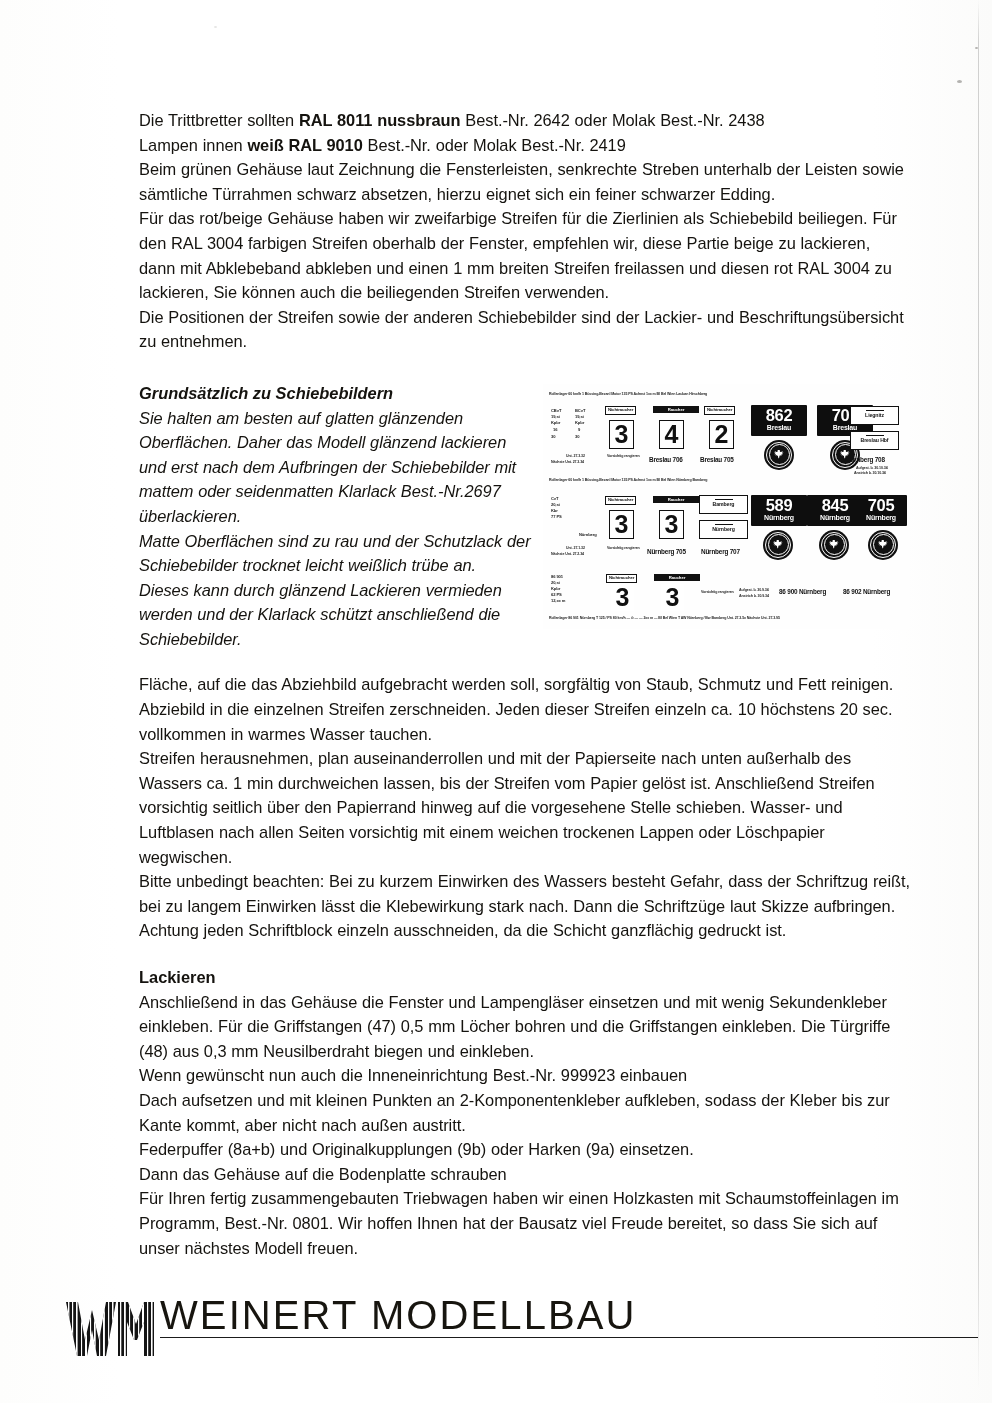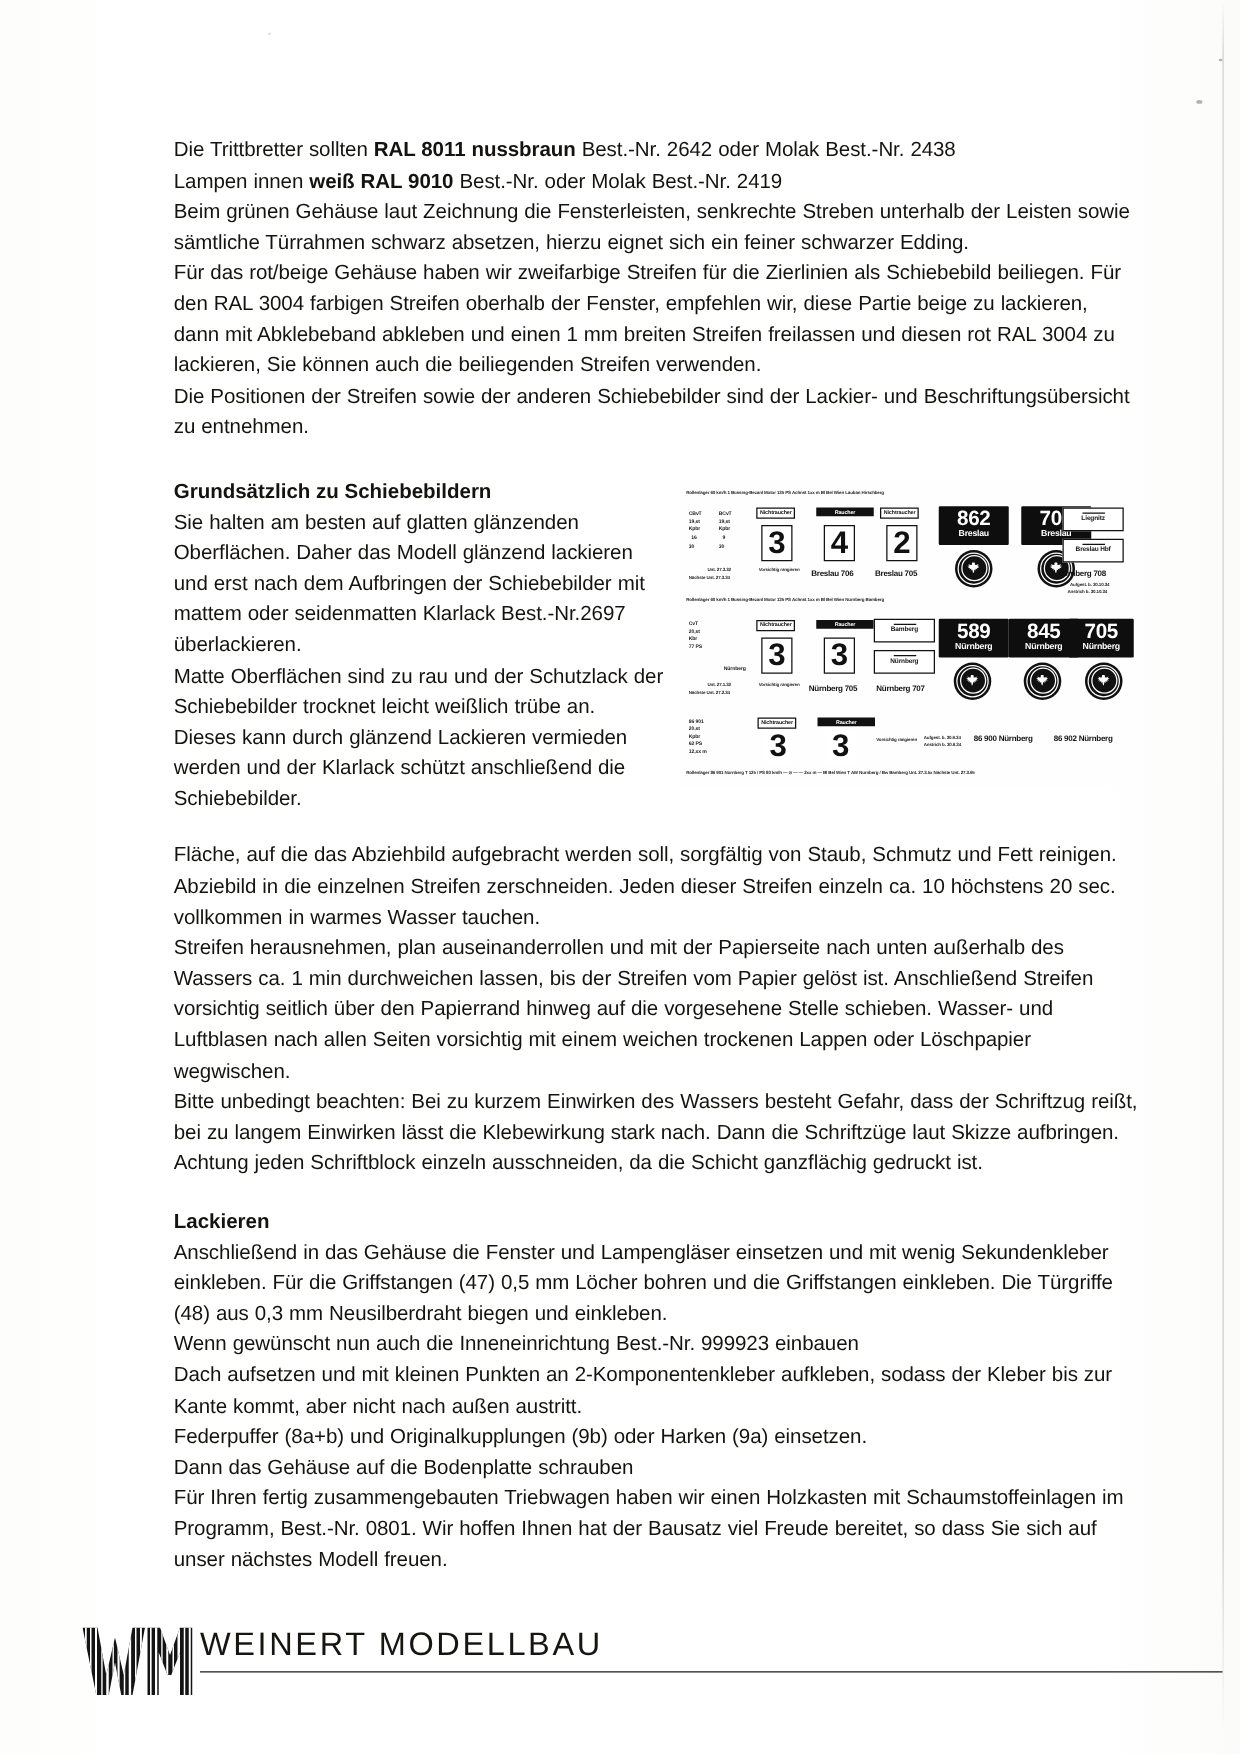--- a/index.html
+++ b/index.html
@@ -65,20 +65,21 @@
   .block { margin: 0; }
 
   
   .mid-region {
     position: relative;
     margin-top: 27px;
     min-height: 268px;
   }
   .mid-text {
     width: 392px;
+    font-style: italic;
   }
 
   
   .decal-sheet {
     position: absolute;
     left: 404px;
     top: 3px;
     width: 367px;
     height: 245px;
     background: #fefefe;
@@ -230,21 +231,21 @@
   }
   .footer-inner { display: flex; align-items: flex-start; }
   .logo-mark {
     width: 92px;
     height: 62px;
     flex: 0 0 auto;
     margin-top: 2px;
   }
   .footer-right { margin-left: 4px; padding-top: 2px; }
   .brand {
-    font-size: 26px;
+    font-size: 40px;
     line-height: 34px;
     letter-spacing: 2.1px;
     font-weight: 400;
     font-family: "Liberation Sans", sans-serif;
     color: #17150f;
     transform: scaleX(1.0);
   }
   .footer-rule {
     height: 1.4px;
     background: #1b1b1b;

